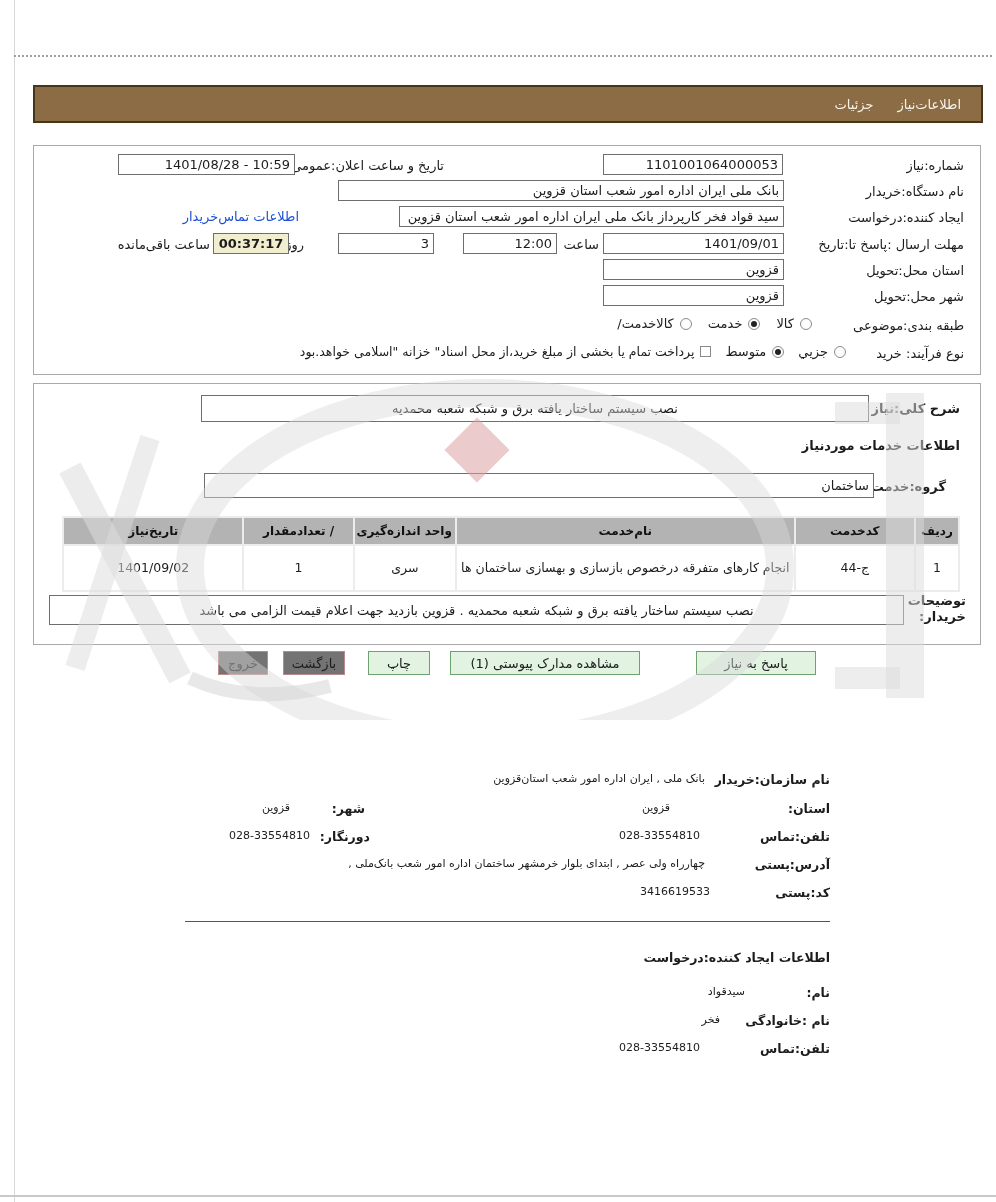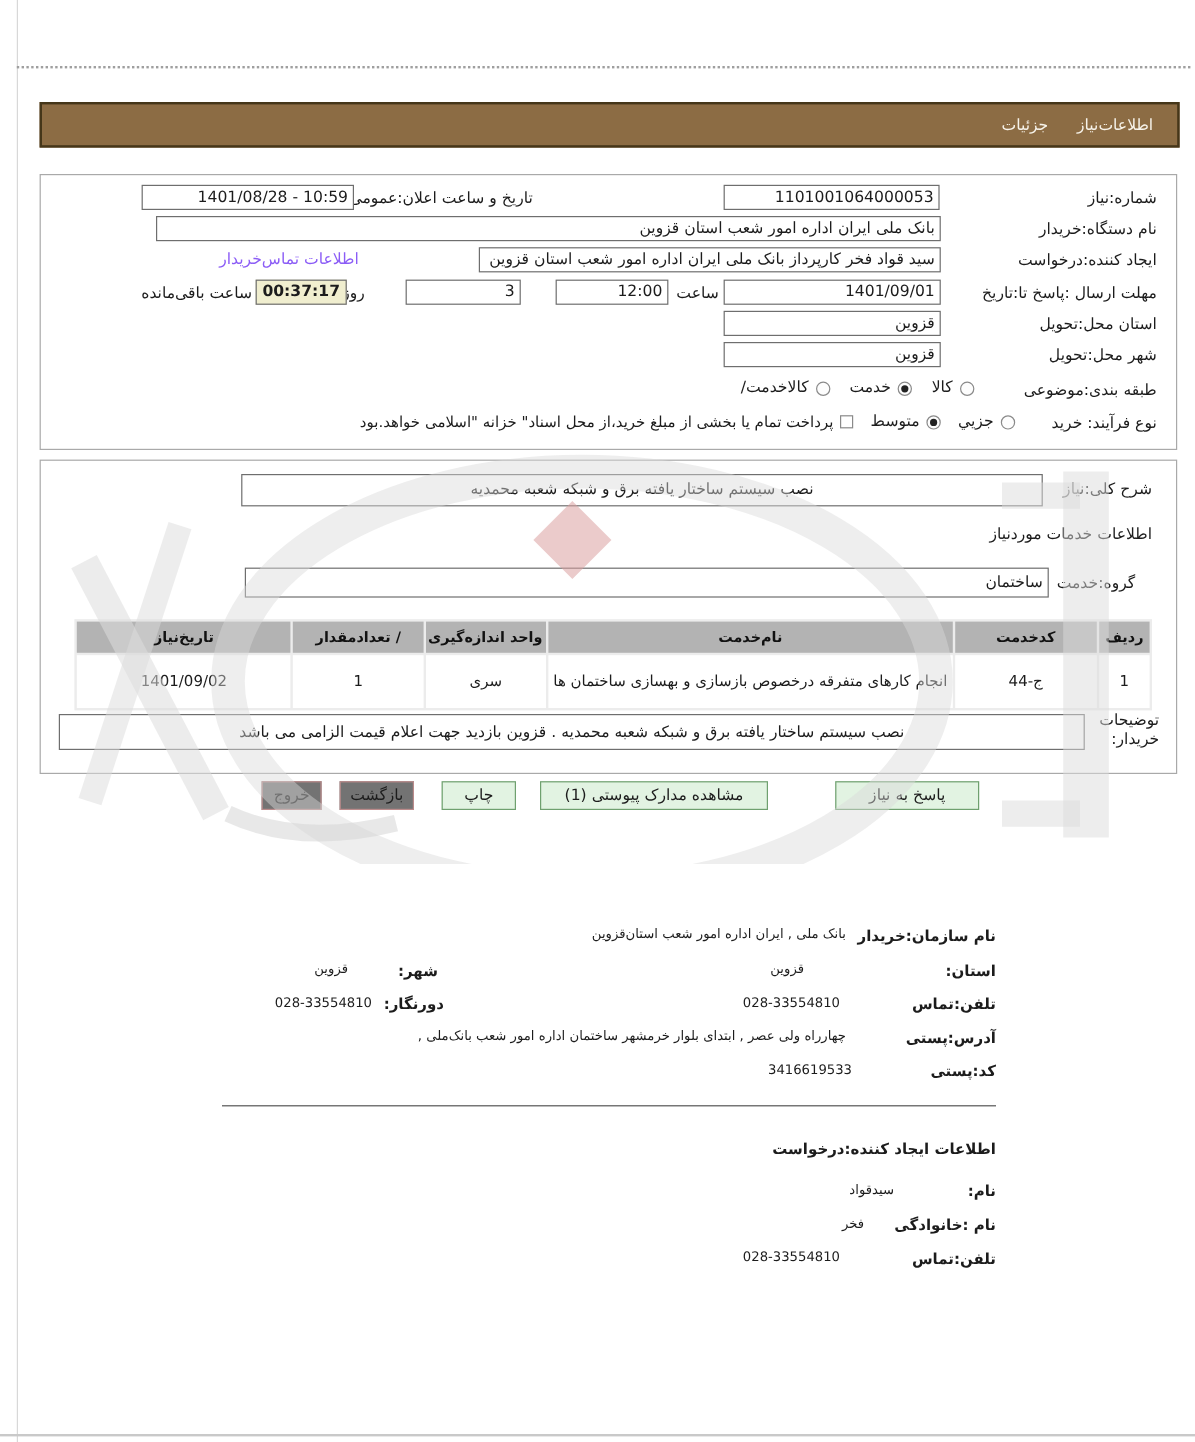--- a/index.html
+++ b/index.html
@@ -1,26 +1,26 @@
 <!DOCTYPE html>
 <html lang="fa"><head>
 <meta charset="utf-8">
 <style>
   html,body{margin:0;padding:0;background:#fff;}
   .page{position:relative;width:996px;height:1202px;background:#fff;overflow:hidden;
         font-family:"DejaVu Sans","Liberation Sans",sans-serif;direction:rtl;color:#1c1c1c;}
   .lbl{position:absolute;font-size:13px;white-space:nowrap;}
-  .b{font-weight:normal;}
+  .b{font-weight:bold;}
   .box{position:absolute;background:#fff;border:1px solid #6e6e6e;font-size:13px;
        display:flex;align-items:center;justify-content:flex-start;padding:0 4px;
        white-space:nowrap;box-sizing:border-box;height:21px;}
   .box.center{justify-content:center;}
   .ltr{direction:ltr;unicode-bidi:isolate;}
   .timer{background:#f0eecf;font-weight:600;justify-content:center;}
-  .link{position:absolute;font-size:13px;color:#8b5cf6;white-space:nowrap;cursor:pointer;}
+  .link{position:absolute;font-size:13px;color:#1d4ed8;white-space:nowrap;cursor:pointer;}
   .bar{position:absolute;background:#8c6c44;color:#f7f3ea;display:flex;align-items:center;box-sizing:border-box;}
   .bar1{left:33px;top:85px;width:950px;height:38px;border:2px solid #453619;gap:24px;padding:0 20px;font-size:13px;}
   .bar2{left:155px;top:718px;width:710px;height:30px;font-size:13px;font-weight:bold;padding:0 18px;}
   .panel{position:absolute;background:#fff;border:1px solid #a9a9a9;box-sizing:border-box;}
   .p1{left:33px;top:145px;width:948px;height:230px;}
   .p2{left:33px;top:383px;width:948px;height:262px;}
   .optrow{position:absolute;display:flex;align-items:center;gap:16px;font-size:13px;white-space:nowrap;}
   .opt{display:flex;align-items:center;gap:6px;}
   .radio{width:12px;height:12px;border:1px solid #8a8a8a;border-radius:50%;background:#fdfdfd;
          display:inline-flex;align-items:center;justify-content:center;box-sizing:border-box;}
@@ -60,21 +60,21 @@
     <span class="lbl" style="right:16px;top:12px">شماره:نیاز</span>
     <div class="box" style="right:197px;top:8px;width:180px">
       <span class="ltr">1101001064000053</span>
     </div>
     <span class="lbl" style="right:536px;top:12px">تاریخ و ساعت اعلان:عمومی</span>
     <div class="box" style="right:685px;top:8px;width:177px">
       <span class="ltr">1401/08/28 - 10:59</span>
     </div>
 
     <span class="lbl" style="right:16px;top:38px">نام دستگاه:خریدار</span>
-    <div class="box" style="right:196px;top:34px;width:654px">
+    <div class="box" style="right:196px;top:34px;width:446px">
       <span>بانک ملی ایران اداره امور شعب استان قزوین</span>
     </div>
 
     <span class="lbl" style="right:16px;top:64px">ایجاد کننده:درخواست</span>
     <div class="box" style="right:196px;top:60px;width:385px">
       <span>سید قواد فخر کارپرداز بانک ملی ایران اداره امور شعب استان قزوین</span>
     </div>
     <span class="link" style="right:681px;top:63px">اطلاعات تماس‌خریدار</span>
 
     <span class="lbl" style="right:16px;top:91px">مهلت ارسال :پاسخ تا:تاریخ</span>

